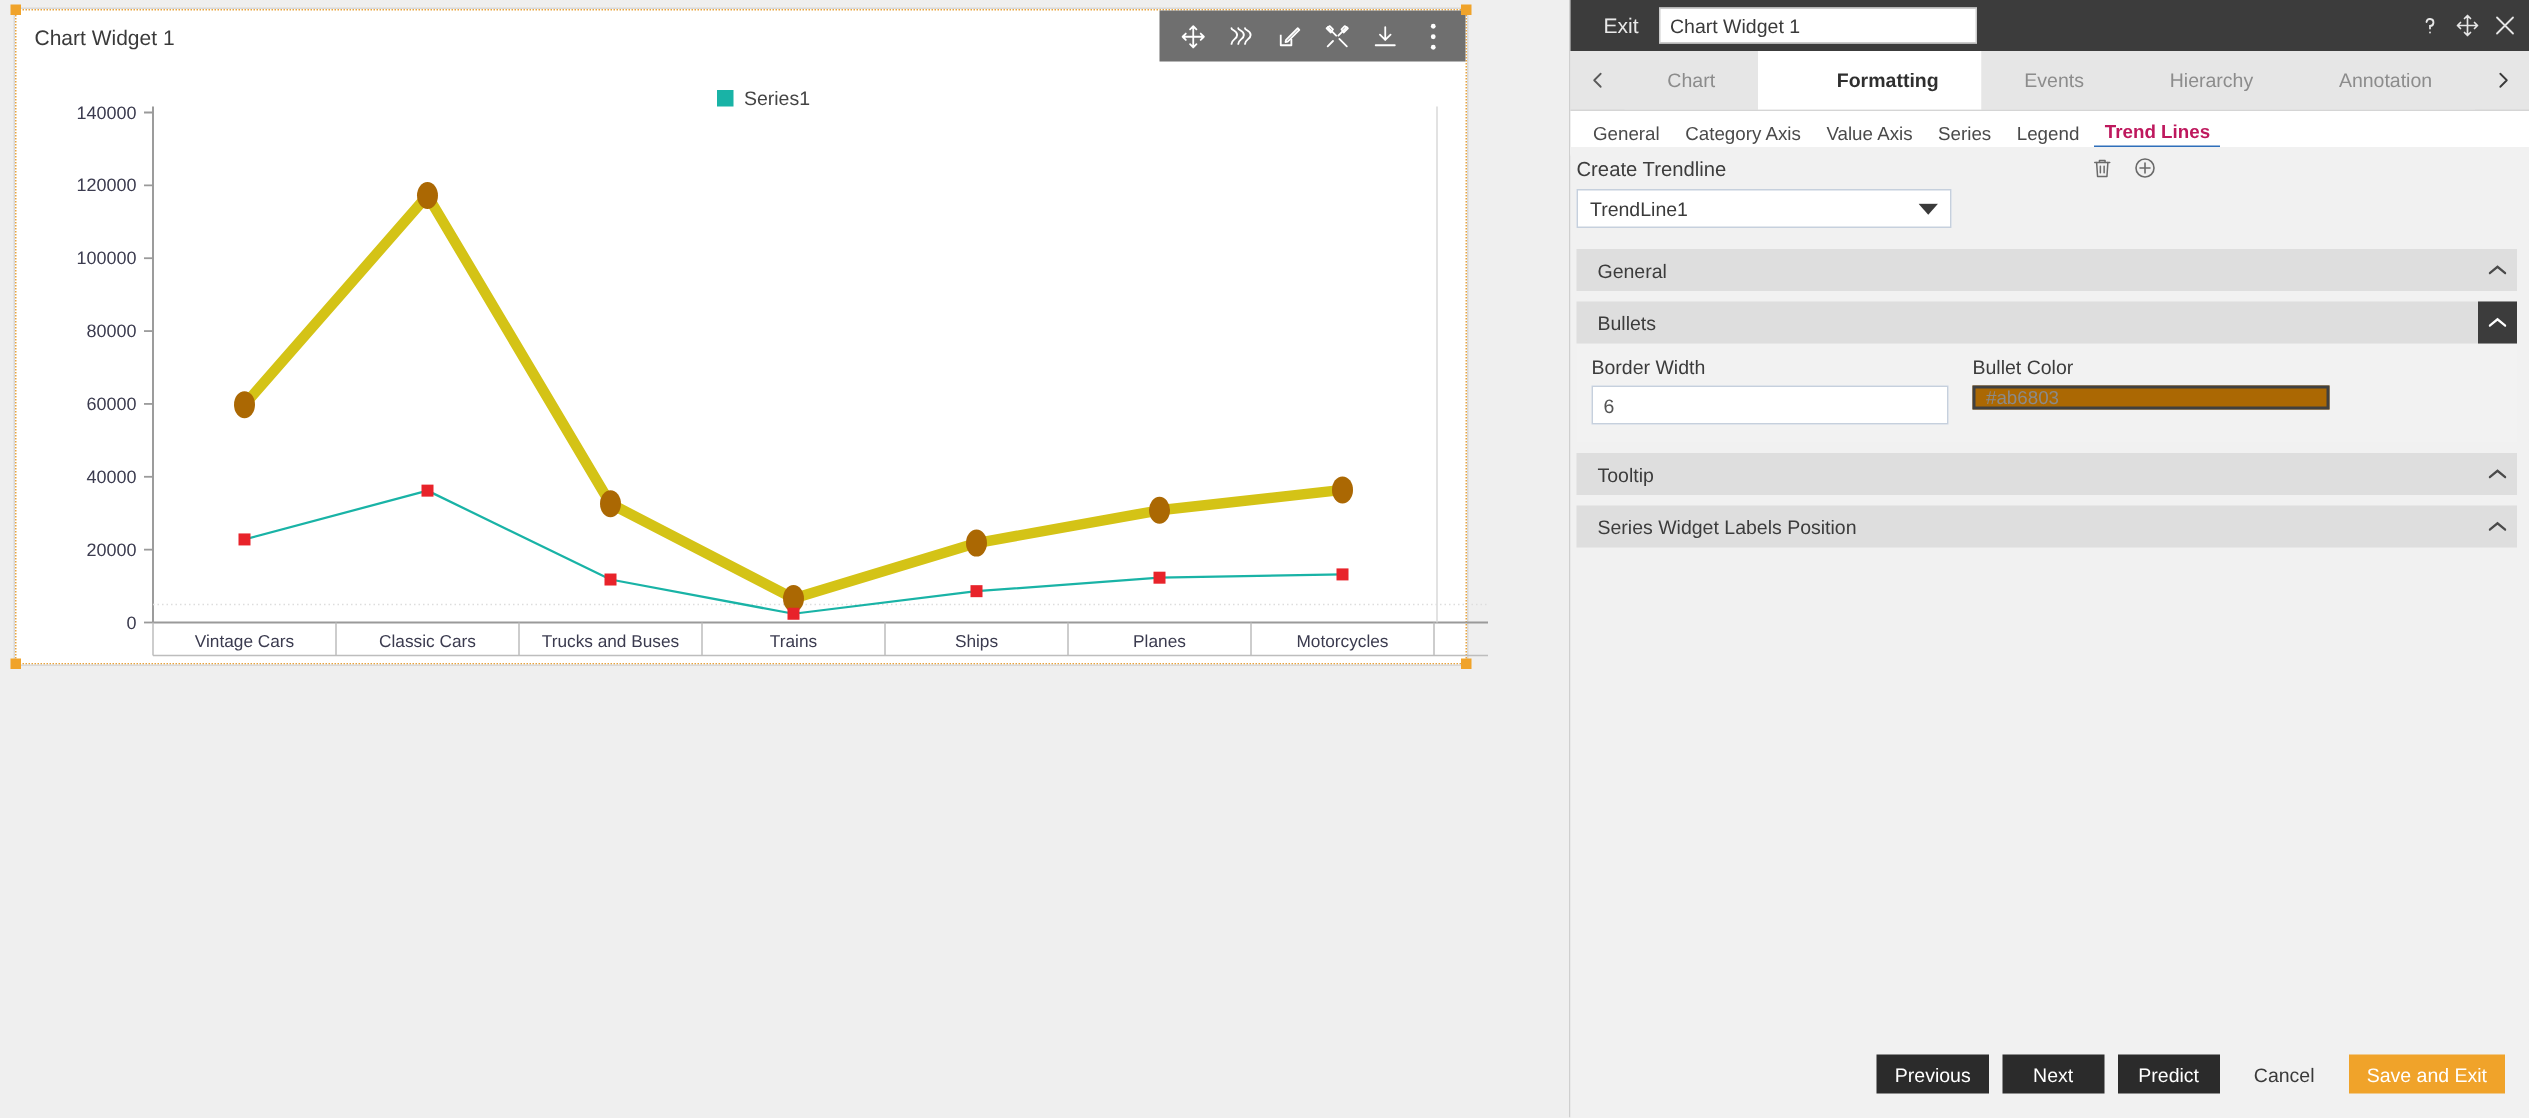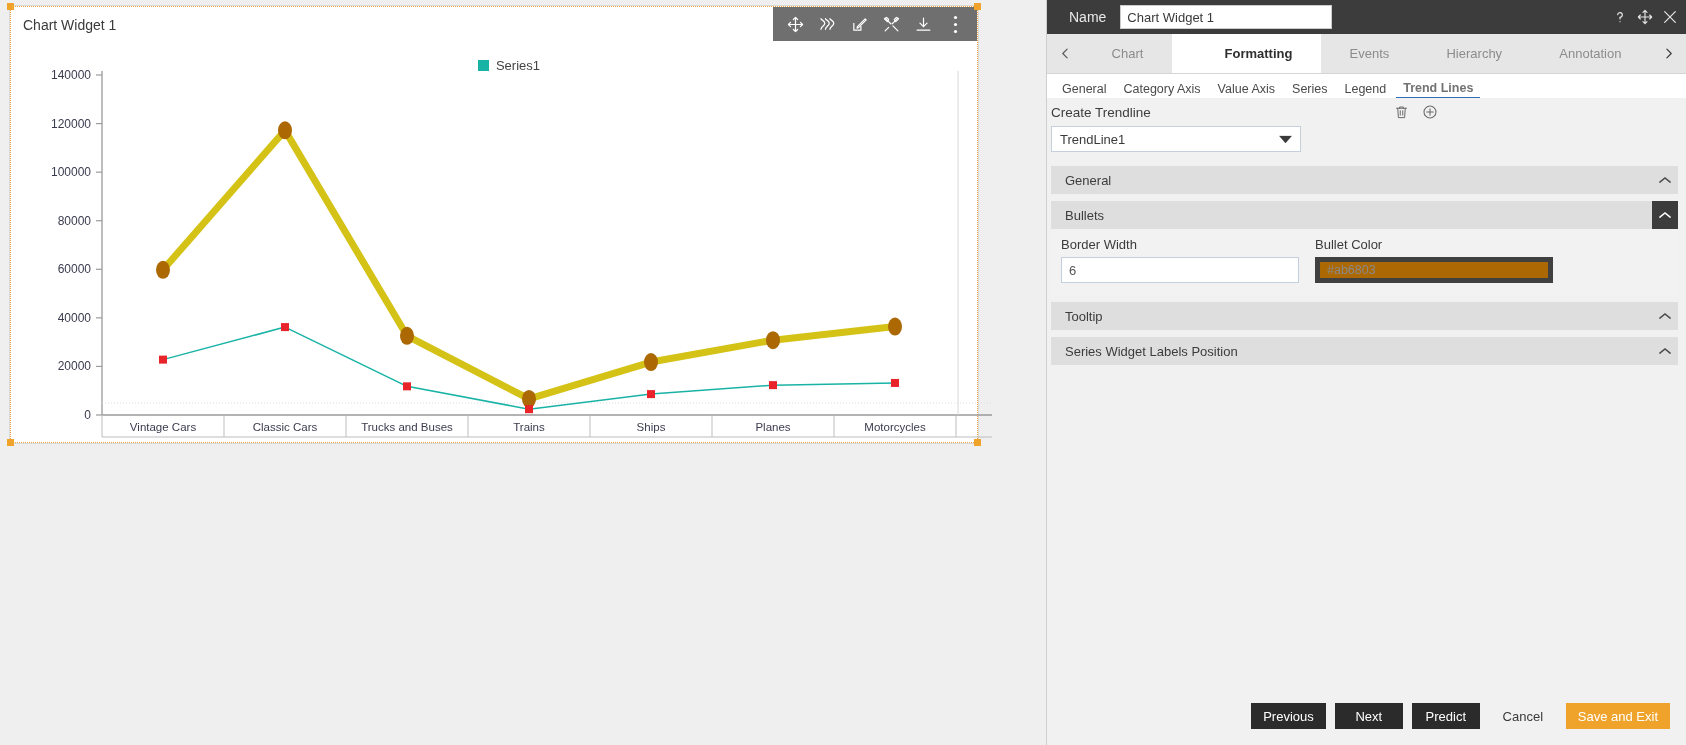--- a/index.html
+++ b/index.html
@@ -122,21 +122,21 @@
     height:30px; background:#ffffff;
     display:flex; align-items:center;
     padding-left:8px; gap:3px;
     border-bottom:1px solid #e2e2e2;
   }
   .subtab {
     font-size:12.5px; color:#4a4a4a; cursor:pointer;
     padding:2px 7px;
   }
   .subtab.active {
-    color:#737373; font-weight:bold;
+    color:#be185d; font-weight:bold;
     border-bottom:2px solid #2f6fba;
     text-align:right;
   }
 
   #panel-body {
     position:absolute; left:0; top:98px; right:0; bottom:0;
     background:#f1f1f1;
   }
   #create-row {
     display:flex; align-items:center;
@@ -183,22 +183,22 @@
   }
   .field { padding-left:10px; }
   .field .flabel { font-size:13px; color:#3b3b3b; margin-bottom:5px; }
   .field input.txt {
     width:238px; height:26px;
     border:1px solid #c6d0dd; background:#ffffff;
     font-family:"Liberation Sans", sans-serif; font-size:13px;
     color:#555; padding:0 7px;
   }
   .color-swatch {
-    width:238px; height:26px;
-    border:5px solid #404040;
+    width:238px; height:16px;
+    border:2px solid #404040;
     display:flex; align-items:center;
     padding:0 7px;
     font-size:12.5px; color:#8a8a8a;
     cursor:pointer;
   }
 
   #footer-buttons {
     position:absolute; right:16px; bottom:16px;
     display:flex; align-items:center; gap:9px;
   }
@@ -322,21 +322,21 @@
           <rect x="865" y="337.9428571428571" width="8" height="8" fill="#e8232a"></rect>
         </svg>
     </div>
   </div>
 
 </div>
 
 <div id="panel">
 
   <div id="panel-header">
-    <span class="lbl">Name</span>
+    <span class="lbl">Exit</span>
     <input id="name-input" type="text" value="Chart Widget 1" style="">
     <span class="hdr-icons">
       <span class="ic">
         <svg width="16" height="16" viewBox="0 0 24 24" fill="none" stroke="#e6e6e6" stroke-width="1.8" stroke-linecap="round">
           <path d="M8.5 8.5 A3.5 3.5 0 1 1 12 12.5 L12 15"></path>
           <circle cx="12" cy="19" r="0.9" fill="#e6e6e6" stroke="none"></circle>
         </svg>
       </span>
       <span class="ic">
         <svg width="16" height="16" viewBox="0 0 24 24" fill="none" stroke="#e6e6e6" stroke-width="1.7" stroke-linecap="round" stroke-linejoin="round">

